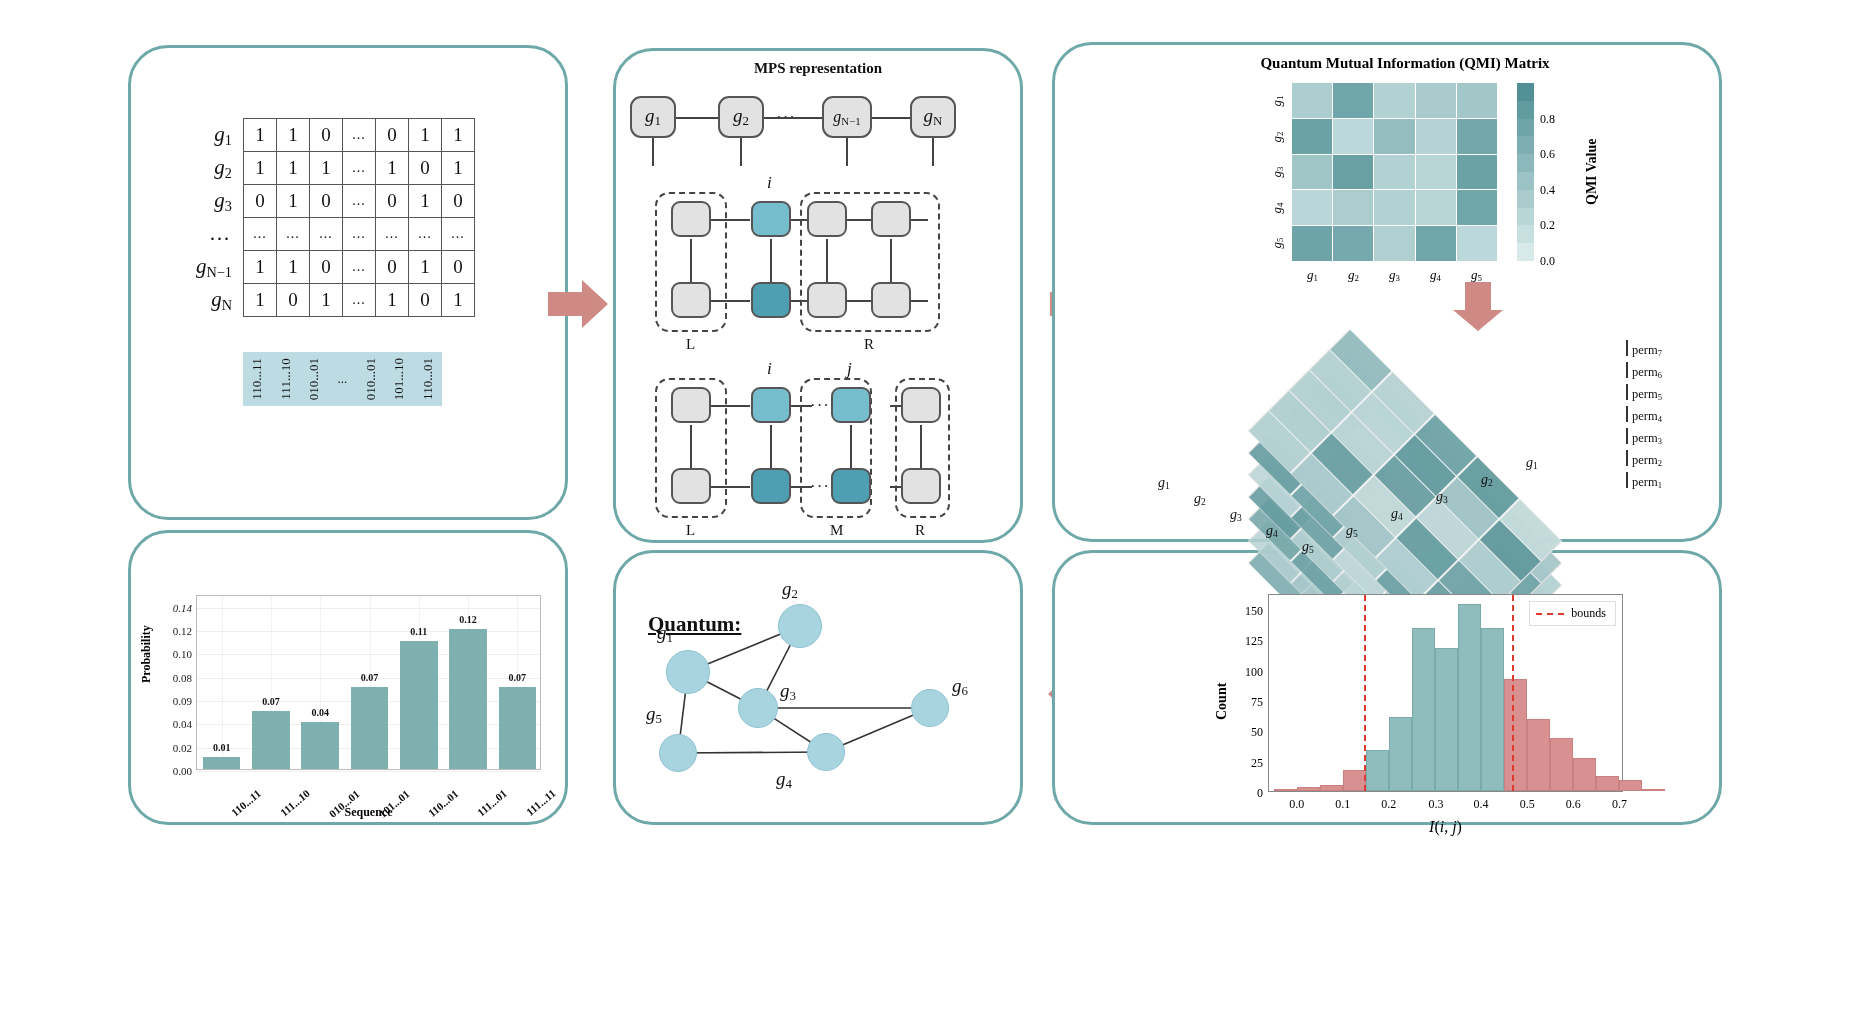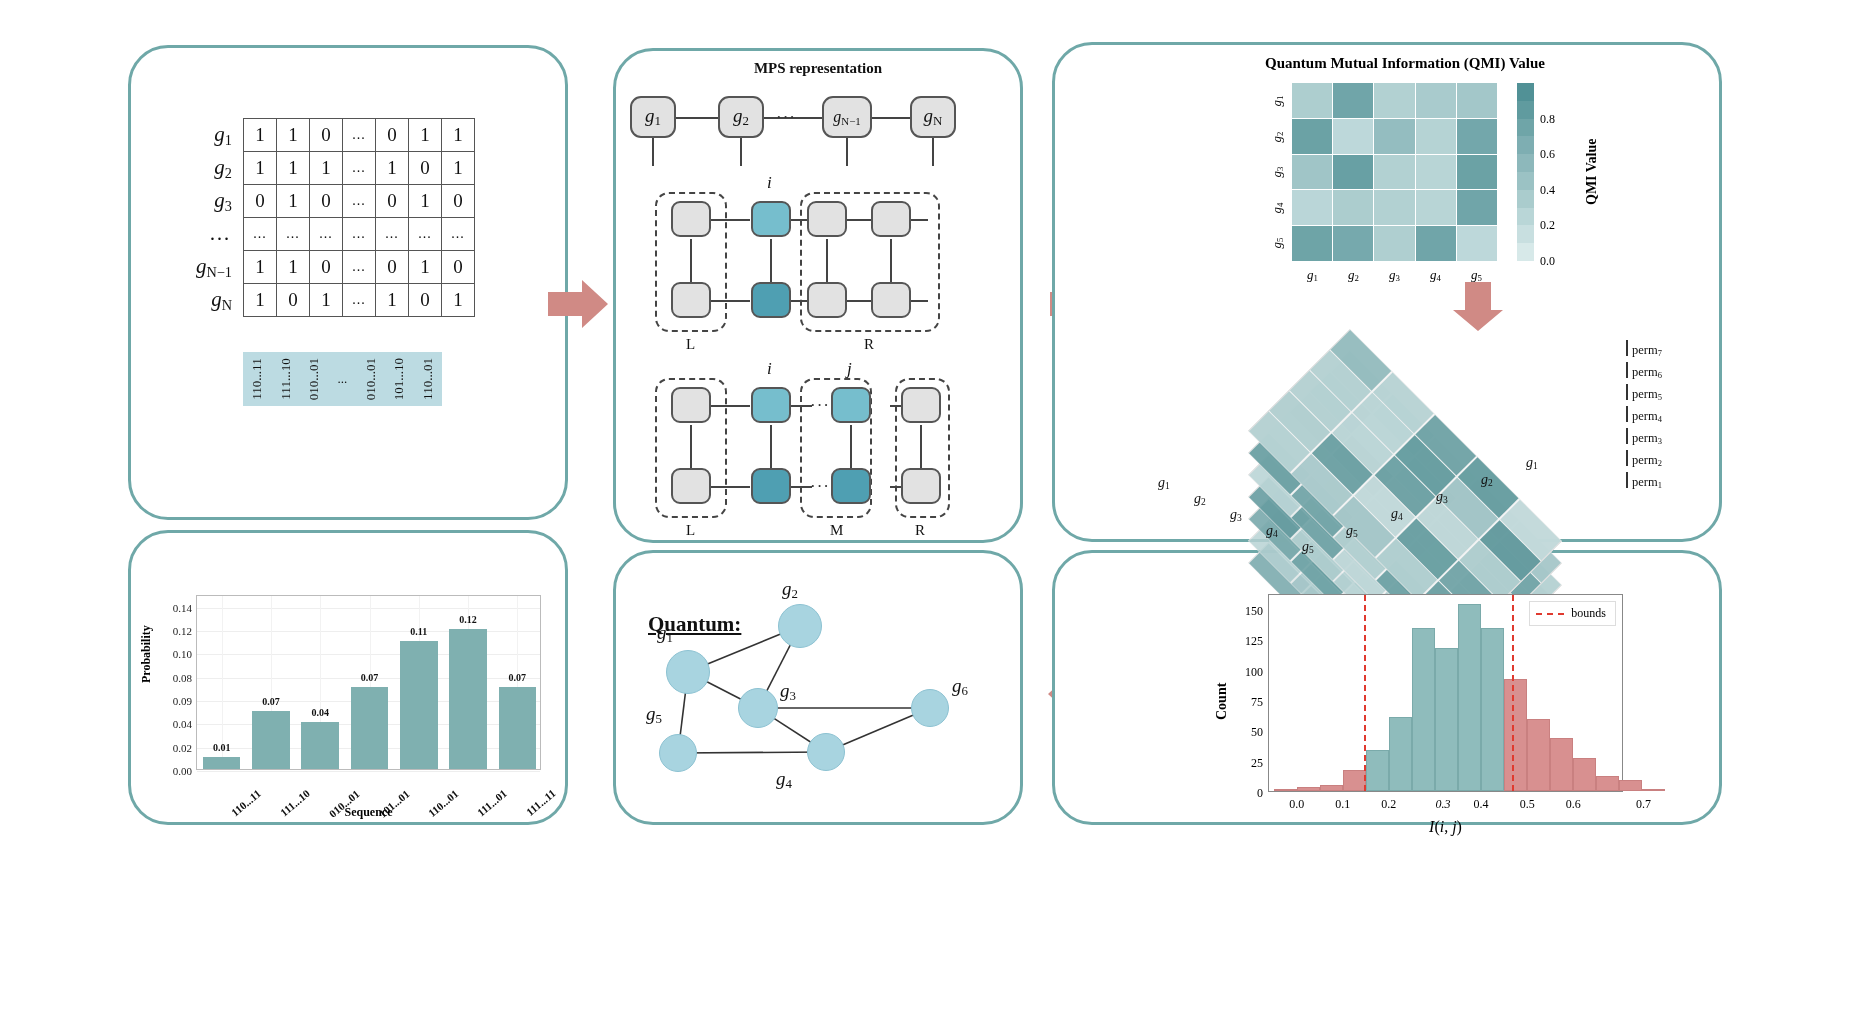--- a/index.html
+++ b/index.html
@@ -328,21 +328,21 @@
         <div class="ytick" style="top: 128.333px;">0.04</div>
         <div class="gridline" style="top: 105px;"></div>
         <div class="ytick" style="top: 105px;">0.09</div>
         <div class="gridline" style="top: 81.6667px;"></div>
         <div class="ytick" style="top: 81.6667px;">0.08</div>
         <div class="gridline" style="top: 58.3333px;"></div>
         <div class="ytick" style="top: 58.3333px;">0.10</div>
         <div class="gridline" style="top: 35px;"></div>
         <div class="ytick" style="top: 35px;">0.12</div>
         <div class="gridline" style="top: 11.6667px;"></div>
-        <div class="ytick" style="top: 11.6667px;">0.14</div>
+        <div class="ytick" style="top: 11.6667px; font-style: italic;">0.14</div>
         <div class="gridv" style="left: 24.6429px;"></div>
         <div class="bar" style="left: 5.91429px; width: 37.4571px; height: 11.6667px; background: rgb(127, 176, 176);"></div>
         <div class="barlabel" style="left: 5.91429px; width: 37.4571px; bottom: 15.6667px;">0.01</div>
         <div class="xtick" style="left: 36.6429px;">110...11</div>
         <div class="gridv" style="left: 73.9286px;"></div>
         <div class="bar" style="left: 55.2px; width: 37.4571px; height: 58.3333px; background: rgb(127, 176, 176);"></div>
         <div class="barlabel" style="left: 55.2px; width: 37.4571px; bottom: 62.3333px;">0.07</div>
         <div class="xtick" style="left: 85.9286px;">111...10</div>
         <div class="gridv" style="left: 123.214px;"></div>
         <div class="bar" style="left: 104.486px; width: 37.4571px; height: 46.6667px; background: rgb(127, 176, 176);"></div>
@@ -515,21 +515,21 @@
   </svg>
 
   <svg class="arrow" style="left:1048px; top:668px;" width="62" height="52" viewBox="0 0 62 52">
     <path d="M60,14 L26,14 L26,2 L0,26 L26,50 L26,38 L60,38 Z" fill="#d08a85"></path>
   </svg>
 
   <div class="panel" style="left:1052px; top:42px; width:670px; height:500px;"></div>
   <div class="panel" style="left:1052px; top:550px; width:670px; height:275px;"></div>
 
   <div id="qmi">
-    <div id="qmi-title">Quantum Mutual Information (QMI) Value</div>
+    <div id="qmi-title">Quantum Mutual Information (QMI) Matrix</div>
     <div id="qmi-grid">
         <div title="0.33" style="background: rgb(173, 206, 207);"></div>
         <div title="0.74" style="background: rgb(112, 165, 169);"></div>
         <div title="0.3" style="background: rgb(178, 209, 210);"></div>
         <div title="0.36" style="background: rgb(169, 203, 205);"></div>
         <div title="0.4" style="background: rgb(163, 199, 201);"></div>
         <div title="0.78" style="background: rgb(107, 162, 165);"></div>
         <div title="0.22" style="background: rgb(189, 216, 218);"></div>
         <div title="0.5" style="background: rgb(148, 189, 192);"></div>
         <div title="0.28" style="background: rgb(181, 211, 212);"></div>
@@ -829,24 +829,24 @@
         <div class="hytick" style="top: 198px;">0</div>
         <div class="hytick" style="top: 167.632px;">25</div>
         <div class="hytick" style="top: 137.264px;">50</div>
         <div class="hytick" style="top: 106.896px;">75</div>
         <div class="hytick" style="top: 76.5276px;">100</div>
         <div class="hytick" style="top: 46.1595px;">125</div>
         <div class="hytick" style="top: 15.7914px;">150</div>
         <div class="hxtick" style="left: 27.6623px;">0.0</div>
         <div class="hxtick" style="left: 73.7662px;">0.1</div>
         <div class="hxtick" style="left: 119.87px;">0.2</div>
-        <div class="hxtick" style="left: 174px; font-style: italic;">0.3</div>
+        <div class="hxtick" style="left: 167px;">0.3</div>
         <div class="hxtick" style="left: 212.078px;">0.4</div>
         <div class="hxtick" style="left: 258.182px;">0.5</div>
         <div class="hxtick" style="left: 304.286px;">0.6</div>
-        <div class="hxtick" style="left: 350.39px; margin-left: 24px;">0.7</div>
+        <div class="hxtick" style="left: 350.39px;">0.7</div>
       </div>
     <div id="hist-xlabel">
       <span class="mathg">I</span>(<span class="mathg">i</span>, <span class="mathg">j</span>)
     </div>
   </div>
 
 </div>
 
 </body></html>

